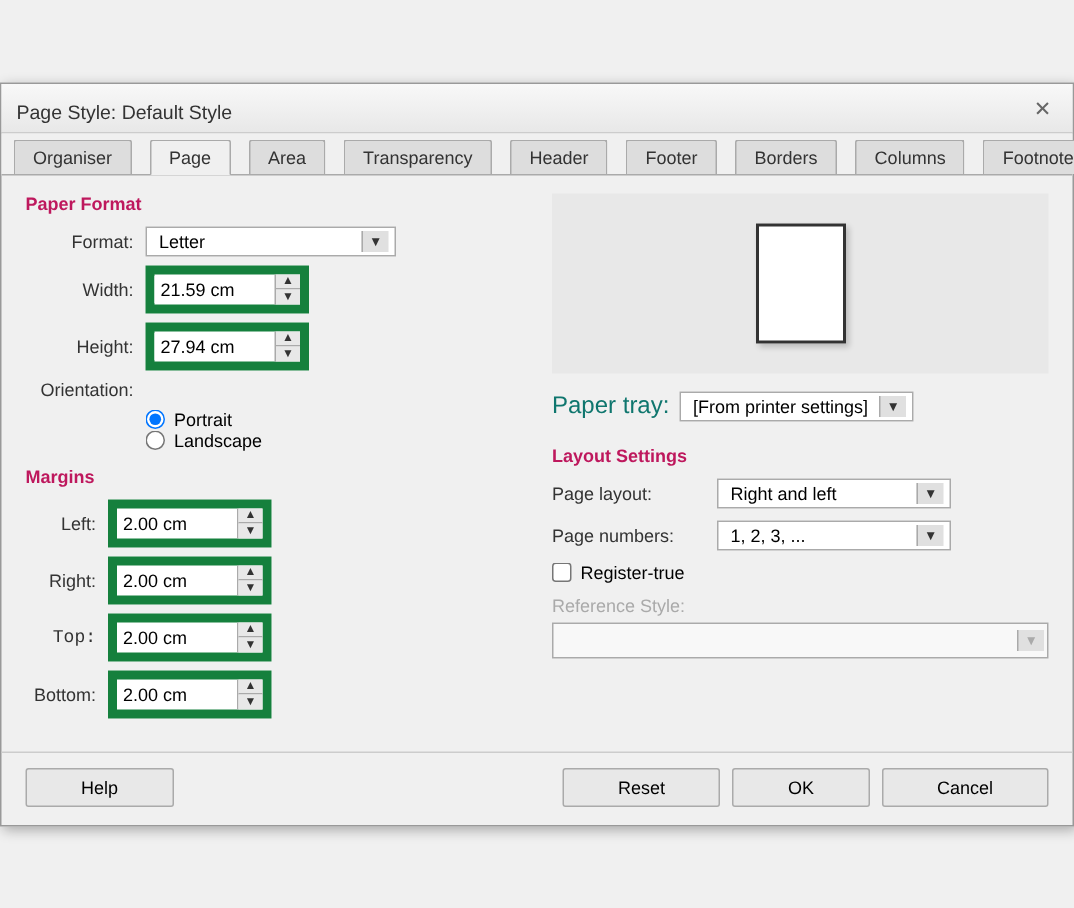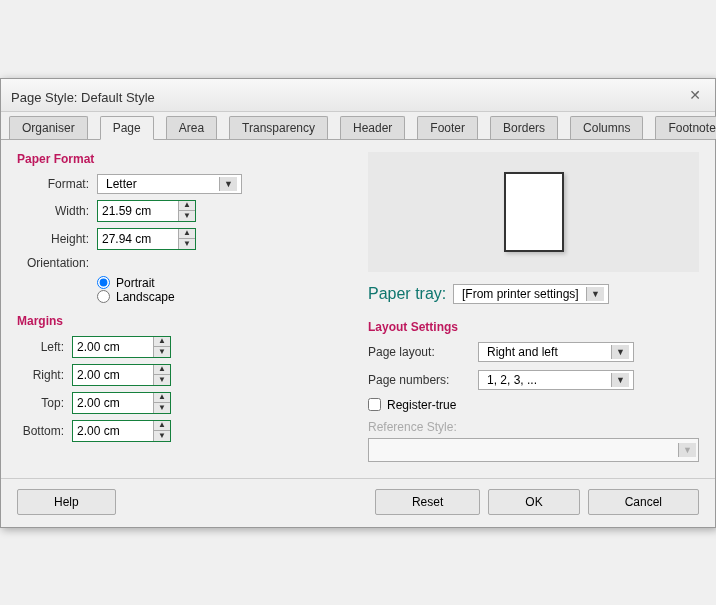--- a/index.html
+++ b/index.html
@@ -93,21 +93,21 @@
     .form-label-left {
       min-width: 60px;
       font-size: 12px;
       color: #333;
       text-align: right;
       padding-right: 8px;
     }
     .spin-input {
       display: flex;
       align-items: center;
-      border: 1px solid #15803d;
+      border: 6px solid #15803d;
       background: #fff;
     }
     .spin-input input {
       width: 80px;
       border: none;
       outline: none;
       padding: 2px 4px;
       font-size: 12px;
       background: #fff;
     }
@@ -293,21 +293,21 @@
   </div>
 
   <div class="content">
 
     <div class="left-panel">
 
       <div class="section-title">Paper Format</div>
 
       <div class="form-group">
         <span class="form-label">Format:</span>
-        <div class="select-field" style="width:145px;">
+        <div class="select-field" style="width:167px;">
           <span class="select-inner">Letter</span>
           <span class="arrow">▼</span>
         </div>
       </div>
 
       <div class="form-group">
         <span class="form-label">Width:</span>
         <div class="spin-input">
           <input type="text" value="21.59 cm" style="">
           <div class="spin-arrows">
@@ -362,21 +362,21 @@
           <div class="spin-input">
             <input type="text" value="2.00 cm" style="">
             <div class="spin-arrows">
               <button class="spin-arrow">▲</button>
               <button class="spin-arrow">▼</button>
             </div>
           </div>
         </div>
 
         <div class="form-group">
-          <span class="form-label-left" style="min-width:55px;">Top:</span>
+          <span class="form-label-left" style="min-width:55px;font-family:Liberation Mono, monospace;">Top:</span>
           <div class="spin-input">
             <input type="text" value="2.00 cm" style="">
             <div class="spin-arrows">
               <button class="spin-arrow">▲</button>
               <button class="spin-arrow">▼</button>
             </div>
           </div>
         </div>
 
         <div class="form-group">

